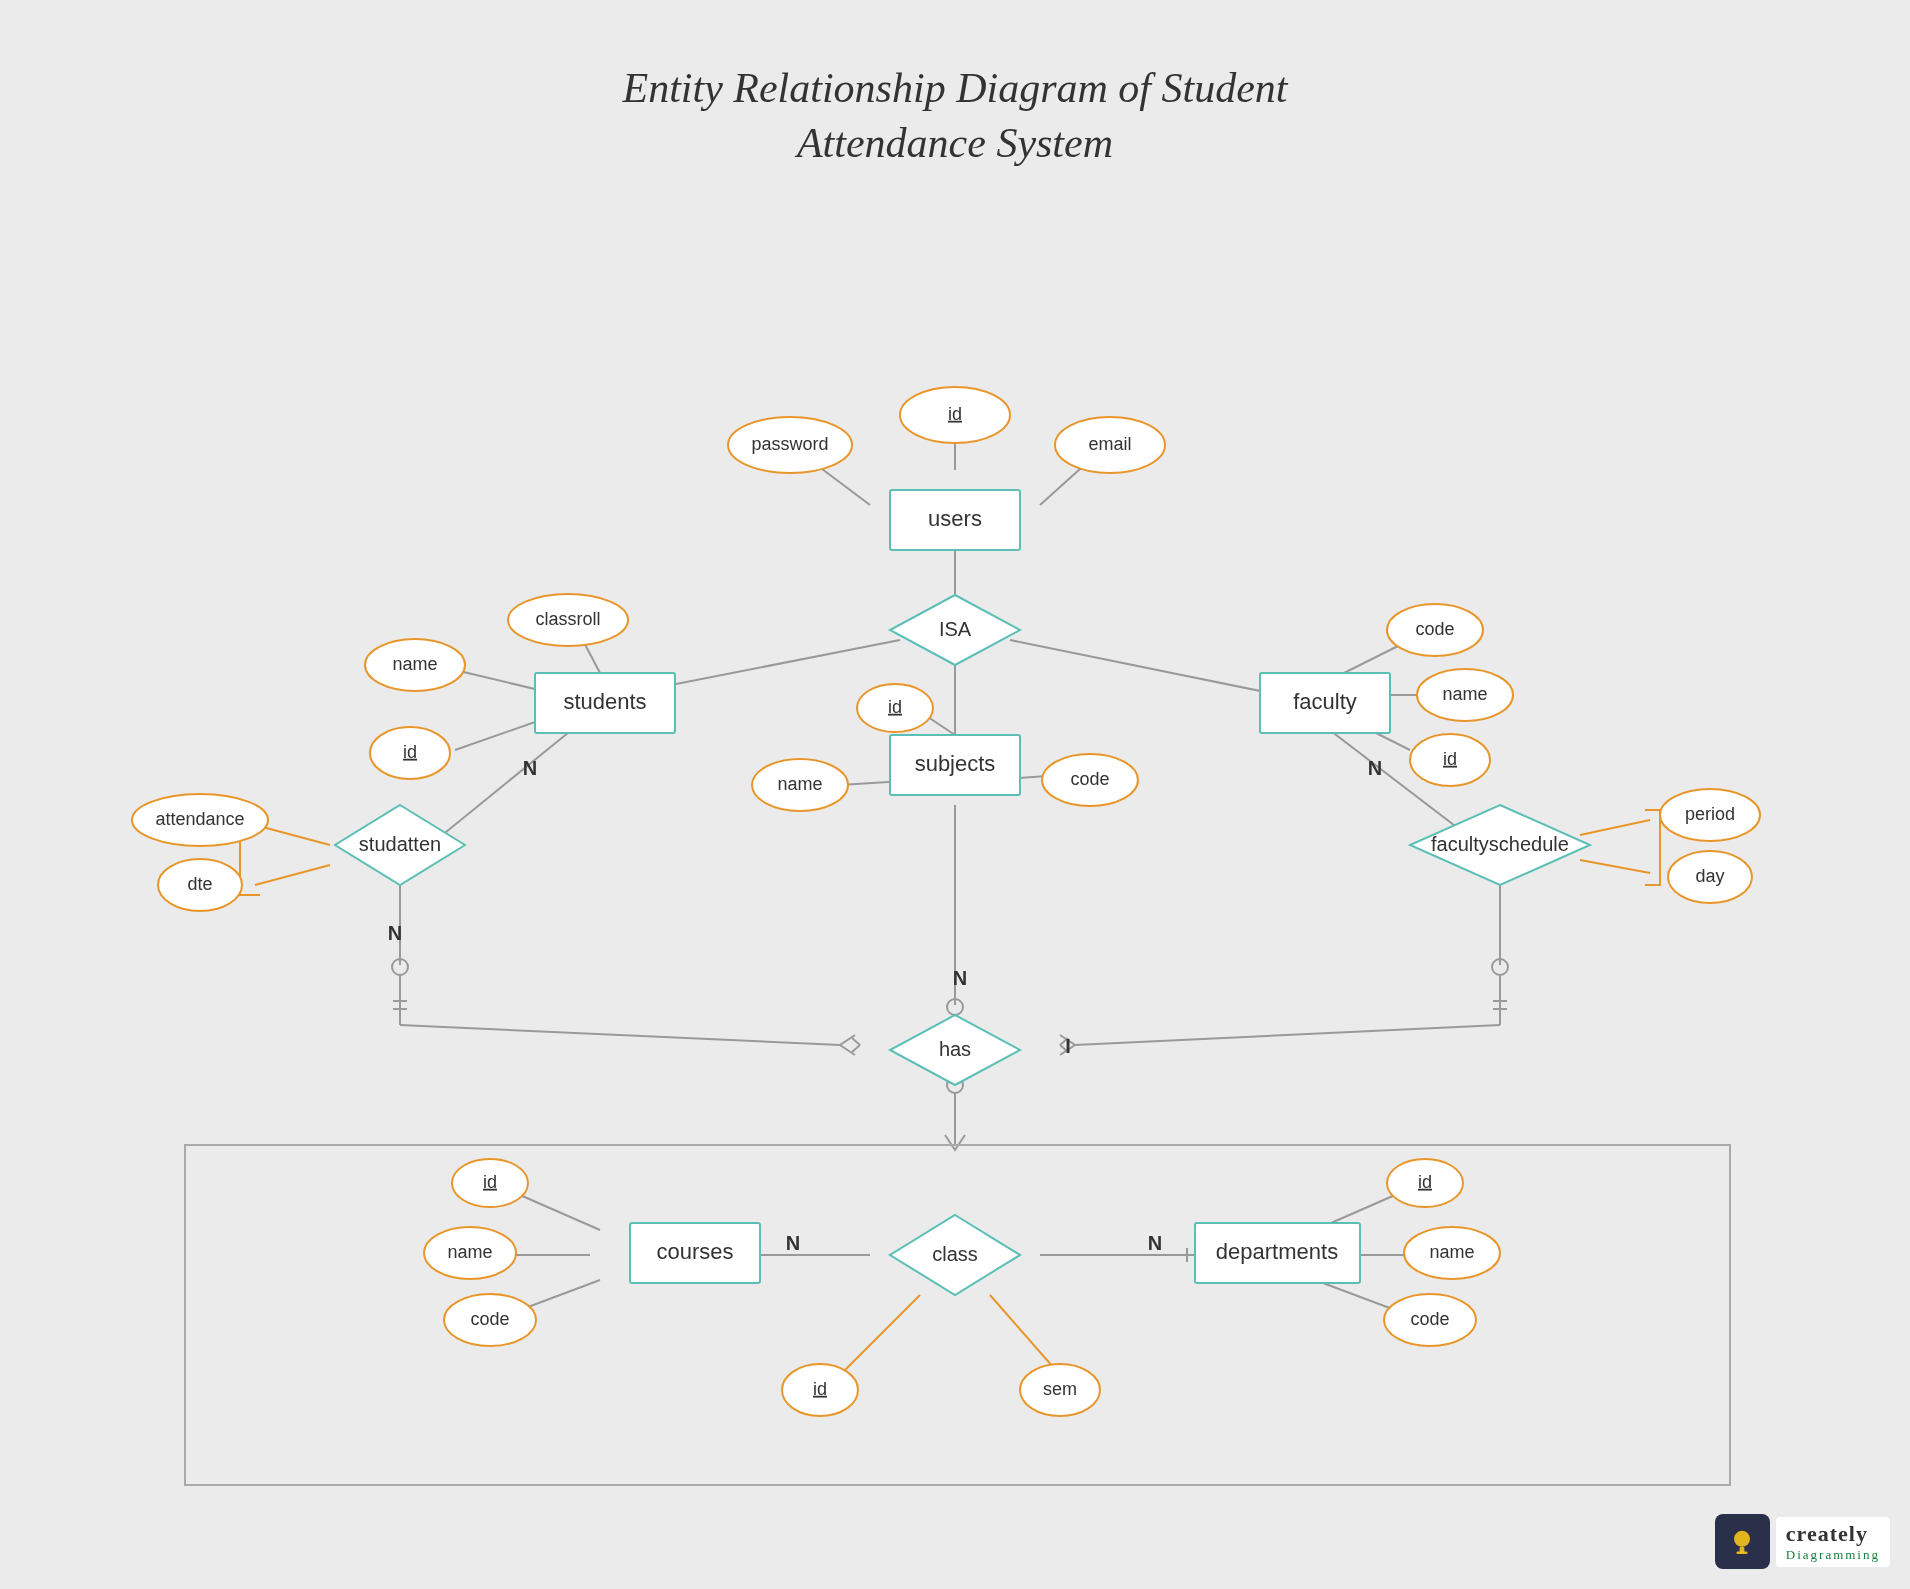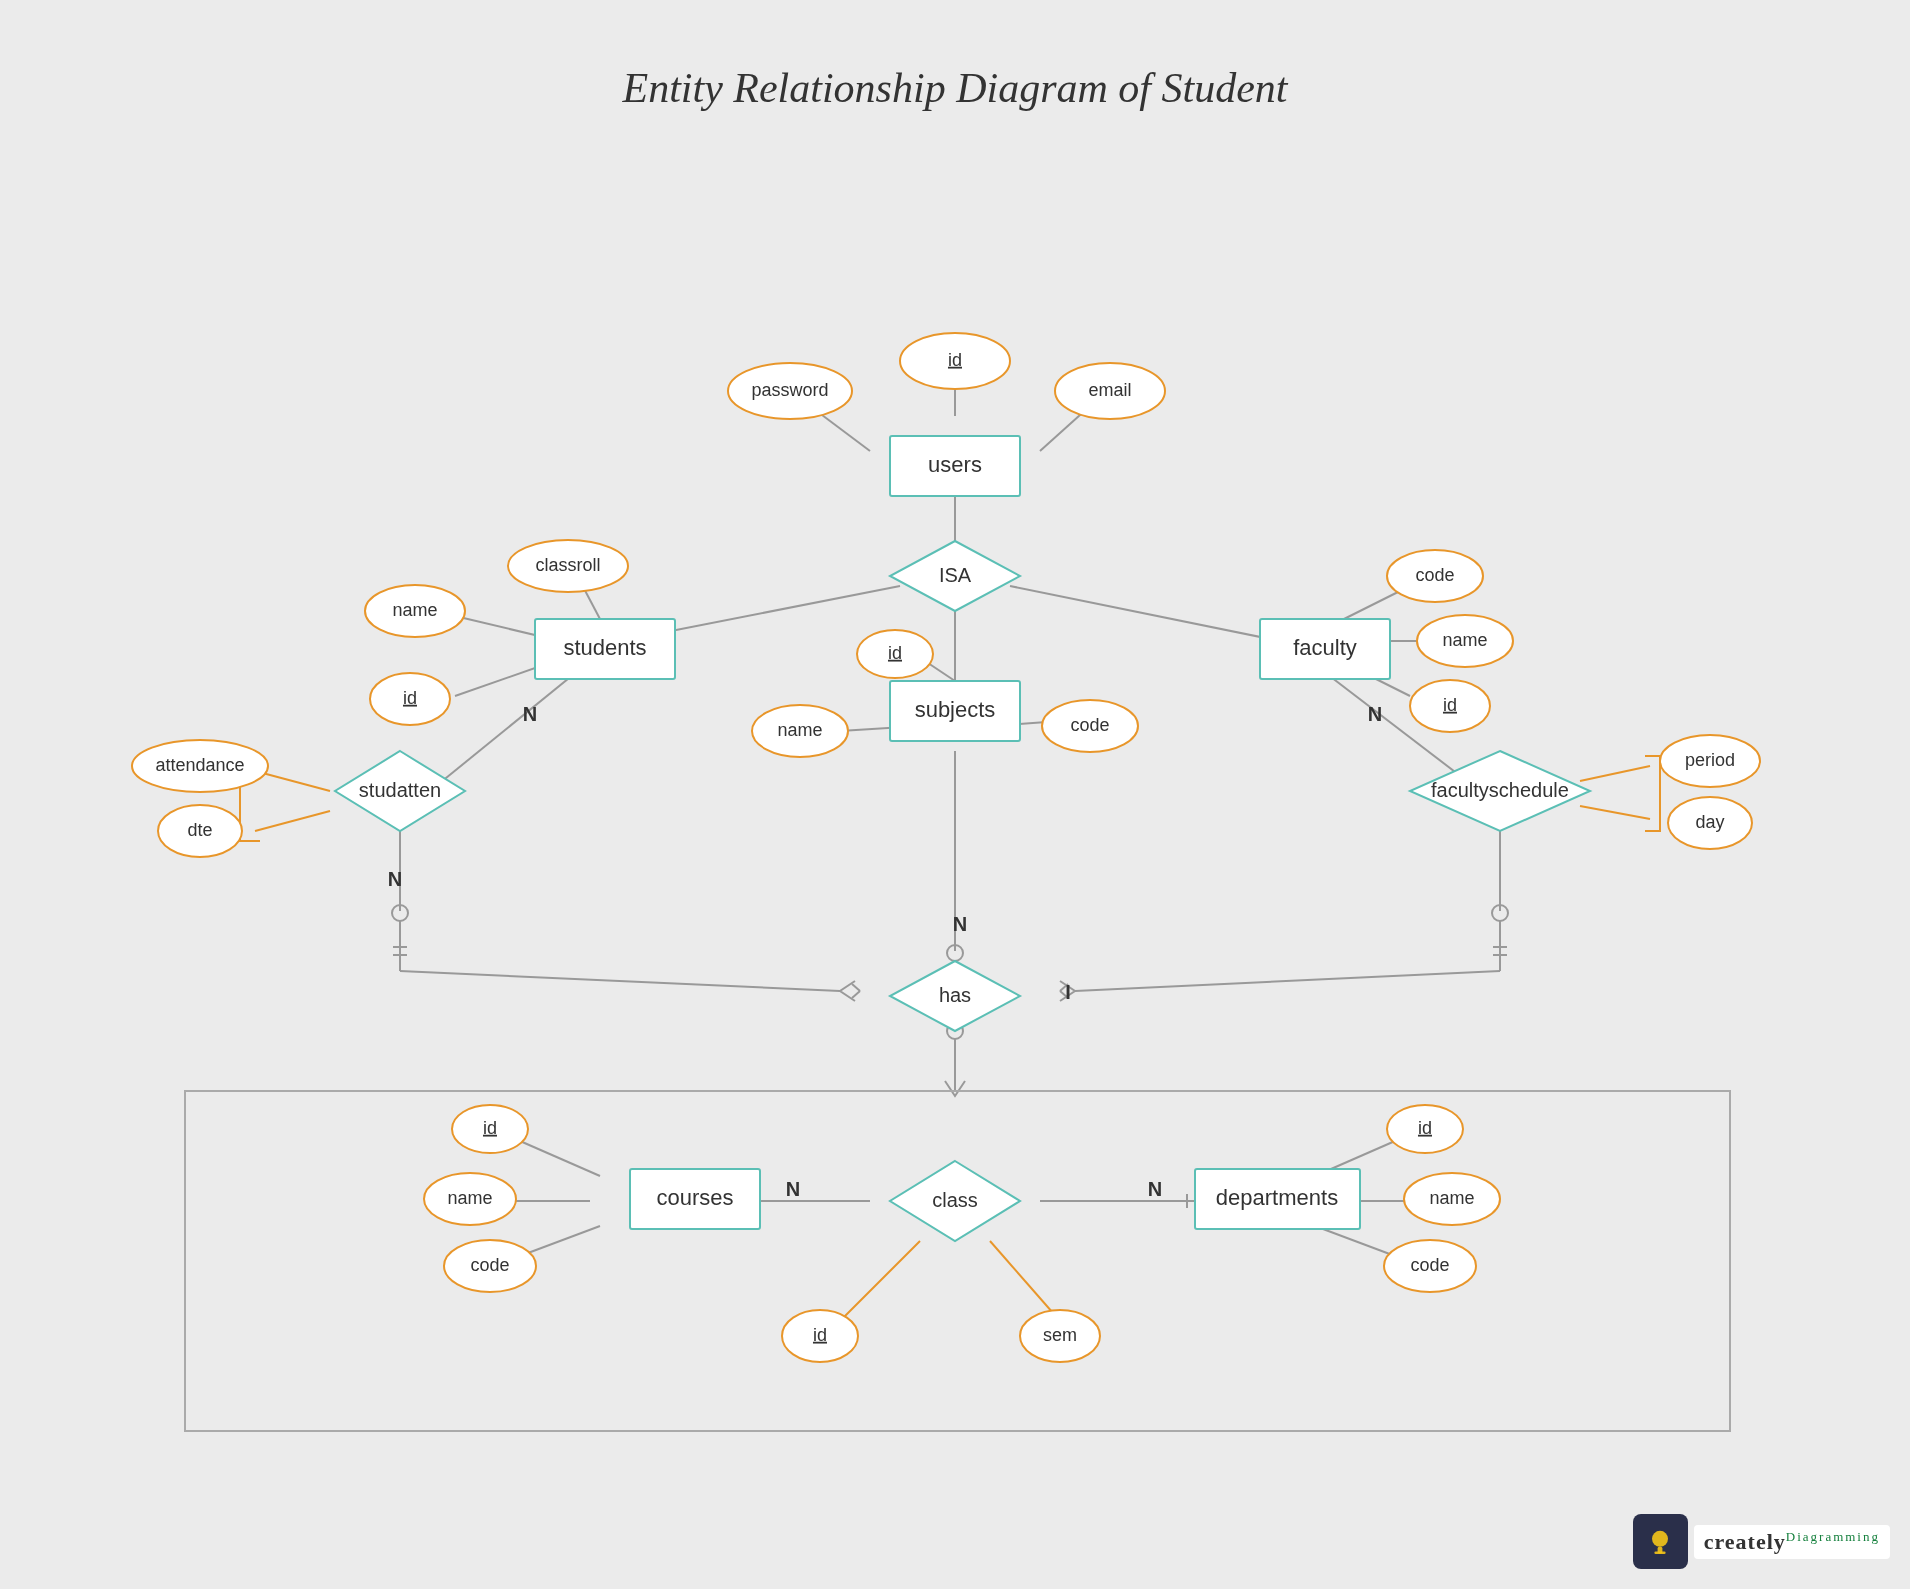--- a/index.html
+++ b/index.html
@@ -123,21 +123,21 @@
       margin-right: 6px;
     }
     .creately-icon svg {
       width: 32px;
       height: 32px;
     }
     .creately-text-box {
       background: white;
       padding: 4px 10px;
       display: flex;
-      flex-direction: row;
+      flex-direction: column;
       border-radius: 4px;
     }
     .creately-name {
       font-size: 22px;
       font-weight: bold;
       color: #333;
       letter-spacing: 1px;
     }
     .creately-sub {
       font-size: 13px;
@@ -145,20 +145,21 @@
       letter-spacing: 2px;
     }
   </style>
 </head>
 <body>
 
 <div class="main-container">
   <div class="title-area">
     <div class="title-text">
       <span>Entity Relationship Diagram of Student</span><br>
+      <span>Attendance System</span>
     </div>
   </div>
 
   <div class="diagram-area">
     <svg class="diagram-svg" viewBox="0 0 1910 1350">
 
       <line x1="955" y1="265" x2="955" y2="230" class="connector-line"></line>
 
       <line x1="870" y1="300" x2="810" y2="255" class="connector-line"></line>
 

